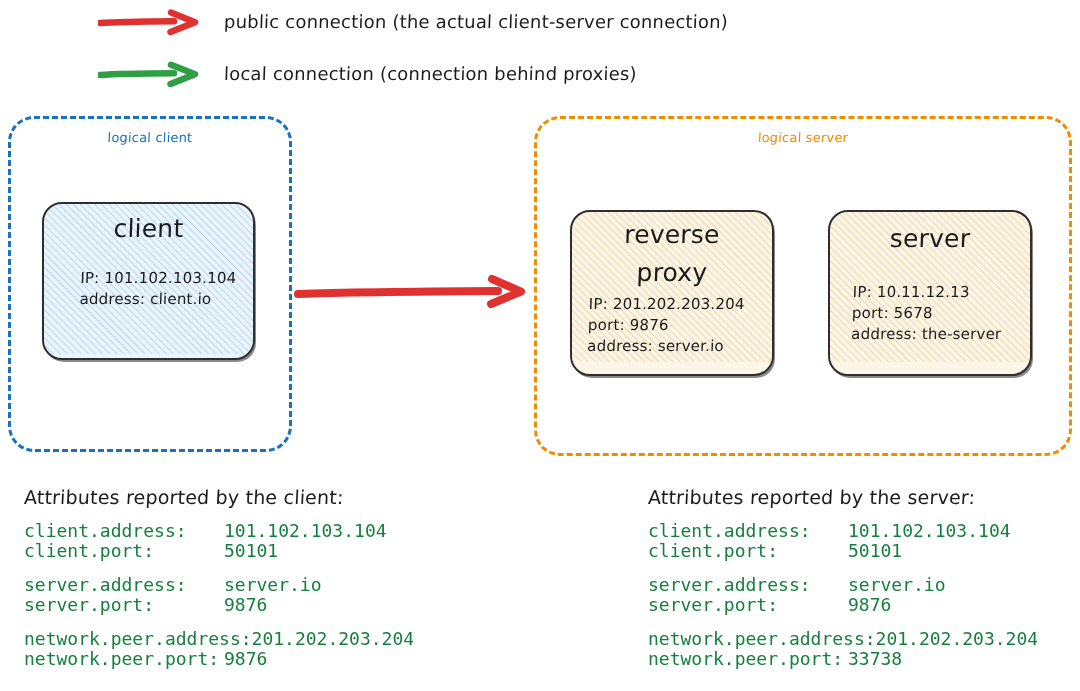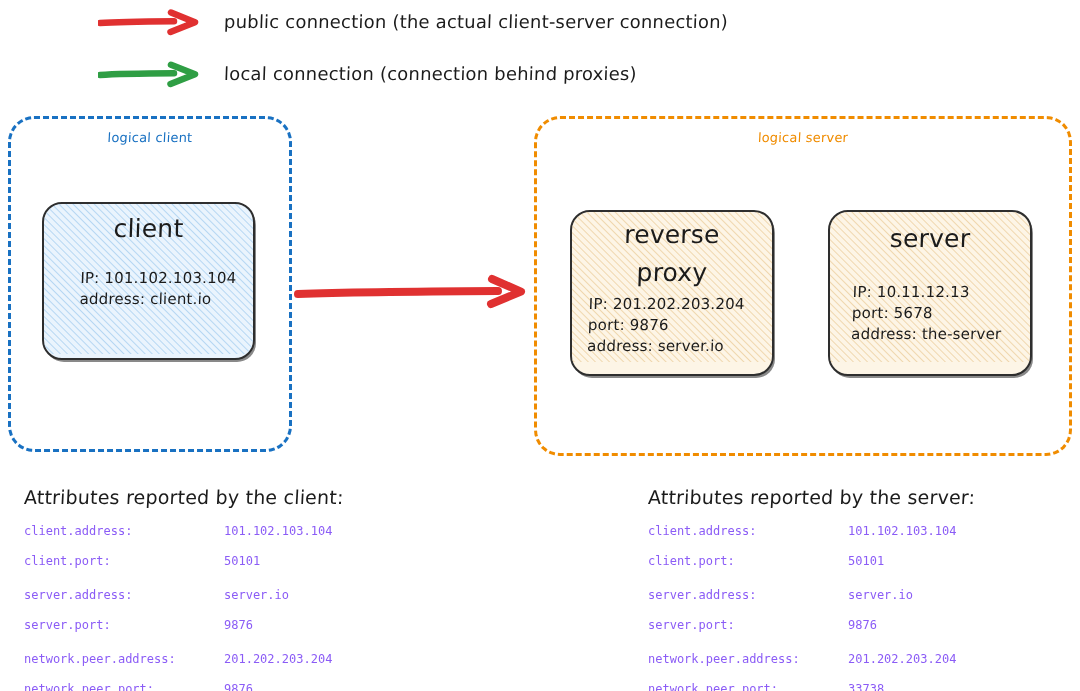--- a/index.html
+++ b/index.html
@@ -174,24 +174,23 @@
   .attrs-title {
     font-size: 19px;
     line-height: 22px;
     color: #1b1b1b;
     transform: skewX(-3deg);
     margin-bottom: 13px;
   }
   .attr-group { margin-bottom: 14px; }
   .attr-row {
     display: flex;
-    font-size: 12px;
+    font-size: 18px;
     line-height: 20px;
-    color: #8b5cf6;
-    margin-top: 10px;
+    color: #15803d;
   }
   .attr-key {
     flex: 0 0 200px;
     white-space: pre;
   }
   .attr-val { white-space: pre; }
 </style>
 </head>
 <body>
 

